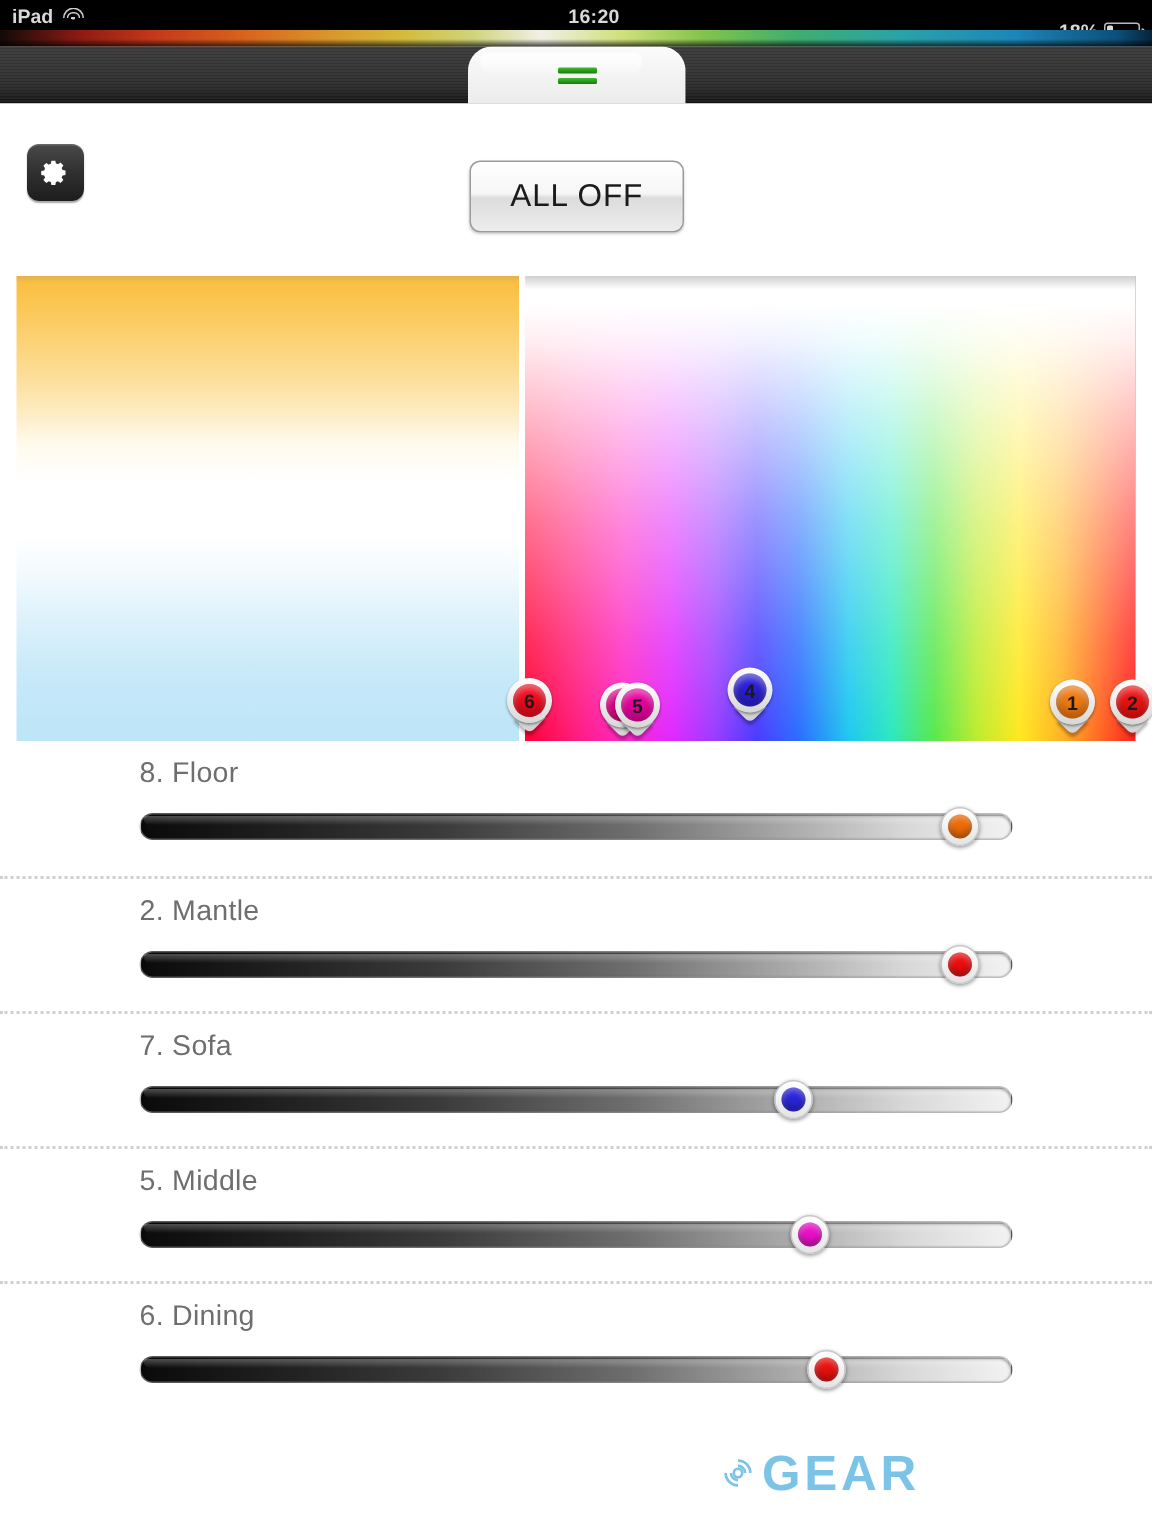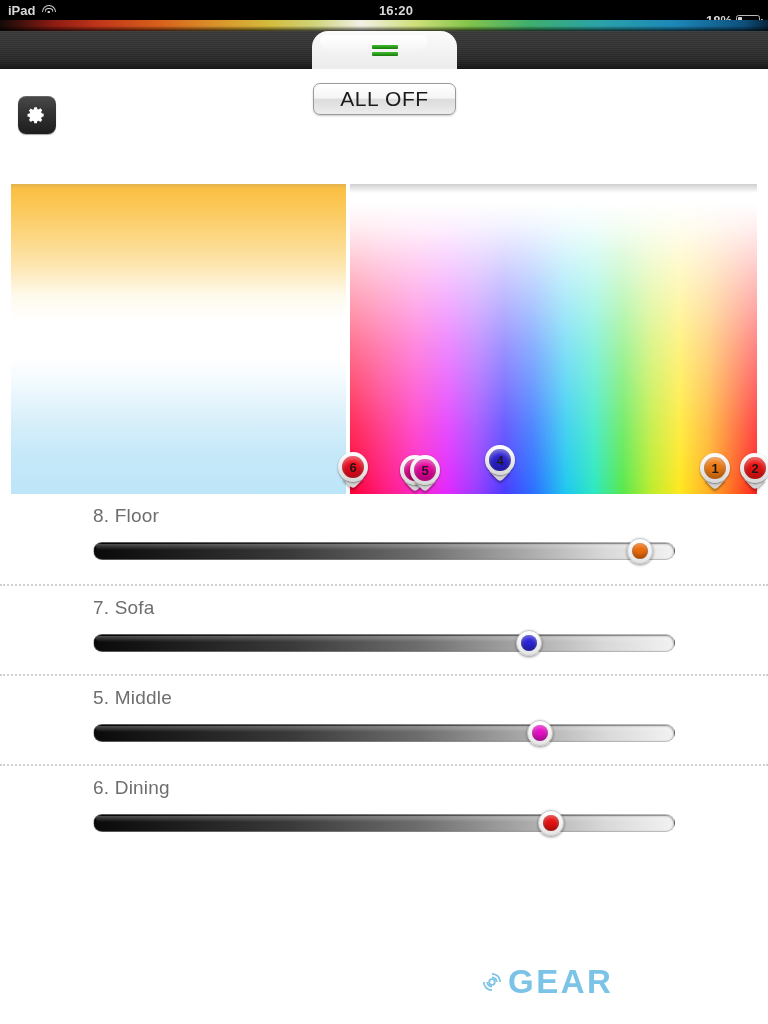--- a/index.html
+++ b/index.html
@@ -64,21 +64,21 @@
     background:linear-gradient(to bottom,#3fbd2c,#197a0d); }
   .tab-glyph b+b{ margin-top:3px; }
 
   
   .toolbar{ position:absolute; left:0; top:69px; width:768px; height:110px; background:#fff; }
   .gear-btn{ position:absolute; left:18px; top:27px; width:38px; height:38px; border-radius:8px;
     background:linear-gradient(to bottom,#4a4a4a 0%, #323232 45%, #1d1d1d 100%);
     box-shadow:0 1px 1px rgba(0,0,0,.35), inset 0 1px 0 rgba(255,255,255,.16);
     display:flex; align-items:center; justify-content:center; cursor:pointer; }
   .gear-btn svg{ width:20px; height:20px; display:block; }
-  .alloff-btn{ position:absolute; left:313px; top:14px; width:143px; height:32px;
+  .alloff-btn{ position:absolute; left:313px; top:38px; width:143px; height:48px;
     border-radius:7px; border:1px solid #9a9a9a; cursor:pointer;
     background:linear-gradient(to bottom,#ffffff 0%, #f6f6f6 46%, #dcdcdc 52%, #ededed 100%);
     box-shadow:0 1px 2px rgba(0,0,0,.22), inset 0 1px 0 #fff;
     font-size:21px; color:#1b1b1b; letter-spacing:.6px;
     display:flex; align-items:center; justify-content:center; }
 
   
   .panels{ position:absolute; left:11px; top:184px; width:746px; height:310px; }
   .panel-white{ position:absolute; left:0; top:0; width:335px; height:310px;
     background:linear-gradient(to bottom,
@@ -228,20 +228,29 @@
       <div class="row">
         <div class="label">8. Floor</div>
         <div class="slider">
           <div class="track"></div>
           <div class="knob" style="left:533.76px">
             <div class="fill" style="background:#ED6A08"></div>
           </div>
         </div>
       </div>
       <div class="row">
+        <div class="label">2. Mantle</div>
+        <div class="slider">
+          <div class="track"></div>
+          <div class="knob" style="left:533.76px">
+            <div class="fill" style="background:#EC0D0D"></div>
+          </div>
+        </div>
+      </div>
+      <div class="row">
         <div class="label">7. Sofa</div>
         <div class="slider">
           <div class="track"></div>
           <div class="knob" style="left:422.56px">
             <div class="fill" style="background:#2A24D8"></div>
           </div>
         </div>
       </div>
       <div class="row">
         <div class="label">5. Middle</div>

